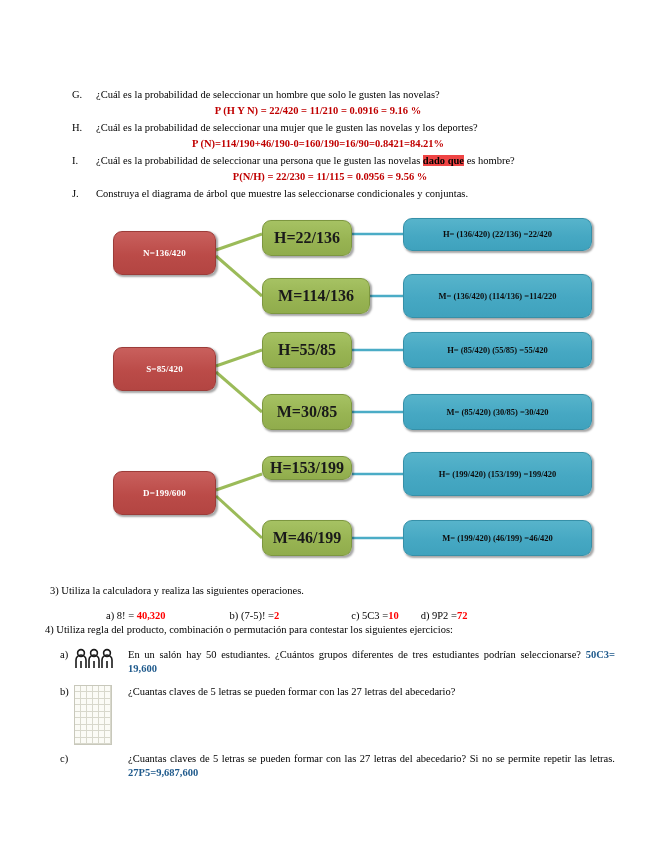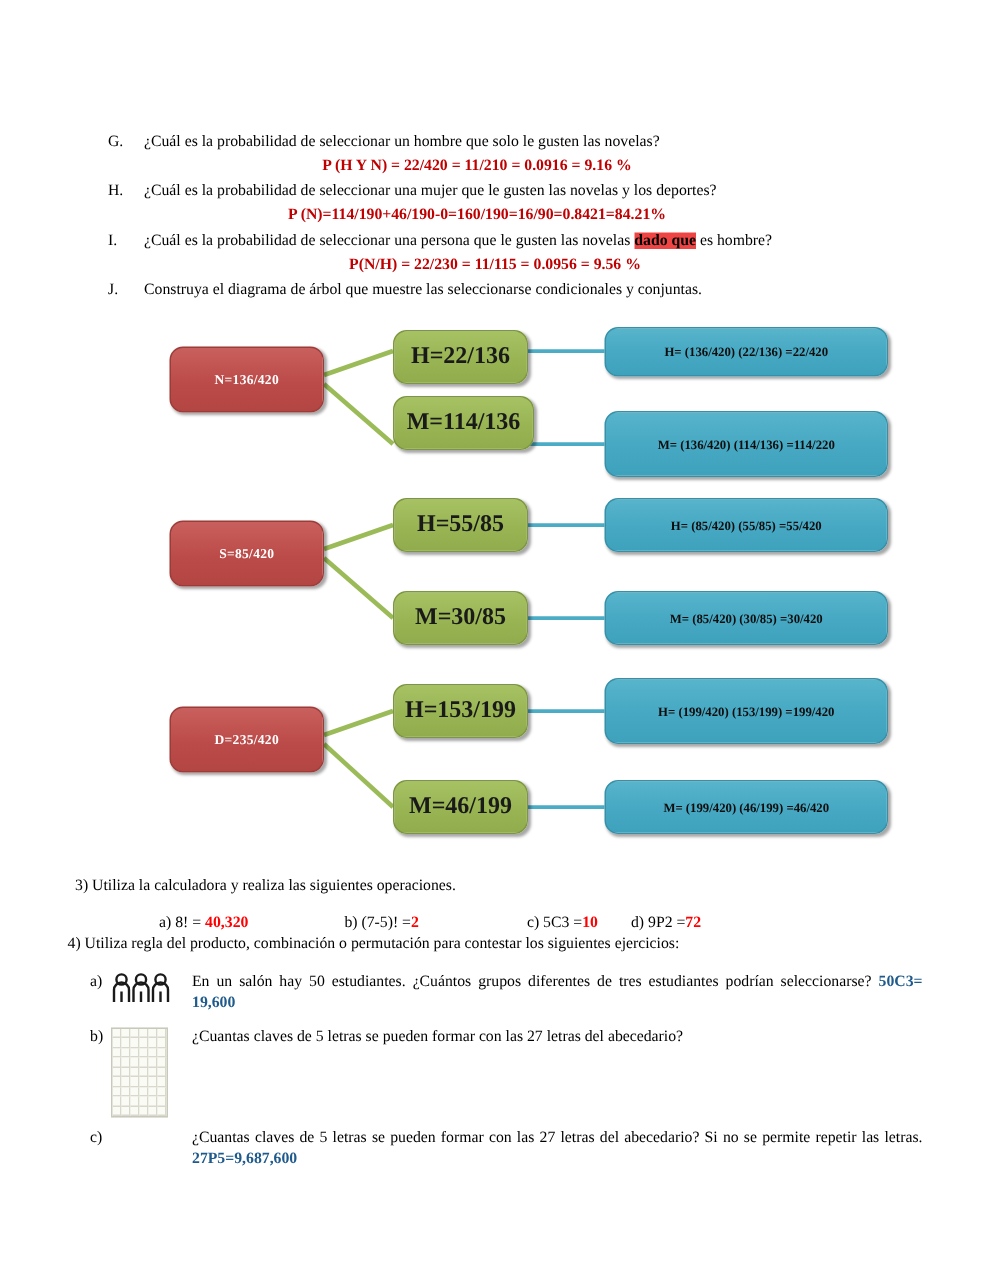--- a/index.html
+++ b/index.html
@@ -250,31 +250,31 @@
 
       <line x1="216" y1="272" x2="262" y2="256" stroke="#9bbb59" stroke-width="3"></line>
       <line x1="216" y1="278" x2="262" y2="320" stroke="#9bbb59" stroke-width="3"></line>
       <line x1="352" y1="256" x2="403" y2="256" stroke="#4bacc6" stroke-width="2.5"></line>
       <line x1="352" y1="320" x2="403" y2="320" stroke="#4bacc6" stroke-width="2.5"></line>
     </svg>
 
     <div class="node red" style="left:113px; top:13px;  width:103px; height:44px;">N=136/420</div>
     <div class="node green" style="left:262px; top:2px;   width:90px;  height:36px;">H=22/136</div>
     <div class="node blue" style="left:403px; top:0px;   width:189px; height:33px;">H= (136/420) (22/136) =22/420</div>
-    <div class="node green" style="left:262px; top:46px;  width:94px;  height:36px;">M=114/136</div>
+    <div class="node green" style="left:262px; top:60px;  width:108px;  height:36px;">M=114/136</div>
     <div class="node blue" style="left:403px; top:56px;  width:189px; height:44px;">M= (136/420) (114/136) =114/220</div>
 
     <div class="node red" style="left:113px; top:129px; width:103px; height:44px;">S=85/420</div>
     <div class="node green" style="left:262px; top:114px; width:90px;  height:36px;">H=55/85</div>
     <div class="node blue" style="left:403px; top:114px; width:189px; height:36px;">H= (85/420) (55/85) =55/420</div>
     <div class="node green" style="left:262px; top:176px; width:90px;  height:36px;">M=30/85</div>
     <div class="node blue" style="left:403px; top:176px; width:189px; height:36px;">M= (85/420) (30/85) =30/420</div>
 
-    <div class="node red" style="left:113px; top:253px; width:103px; height:44px;">D=235/420</div>
-    <div class="node green" style="left:262px; top:238px; width:90px;  height:36px;">H=153/199</div>
+    <div class="node red" style="left:113px; top:253px; width:103px; height:44px;">D=199/600</div>
+    <div class="node green" style="left:262px; top:238px; width:90px;  height:24px;">H=153/199</div>
     <div class="node blue" style="left:403px; top:234px; width:189px; height:44px;">H= (199/420) (153/199) =199/420</div>
     <div class="node green" style="left:262px; top:302px; width:90px;  height:36px;">M=46/199</div>
     <div class="node blue" style="left:403px; top:302px; width:189px; height:36px;">M= (199/420) (46/199) =46/420</div>
   </div>
 
   <div class="sec3">
     <div>3) Utiliza la calculadora y realiza las siguientes operaciones.</div>
     <div class="calcrow">
       <span class="item"><span>a)</span>&nbsp;<span>8! = </span><span class="red-ans">40,320</span></span><span class="gap1"></span><span class="item"><span>b)</span>&nbsp;<span>(7-5)! =</span><span class="red-ans">2</span></span><span class="gap2"></span><span class="item"><span>c)</span>&nbsp;<span>5C3 =</span><span class="red-ans">10</span></span><span class="gap3"></span><span class="item"><span>d)</span>&nbsp;<span>9P2 =</span><span class="red-ans">72</span></span>
     </div>

